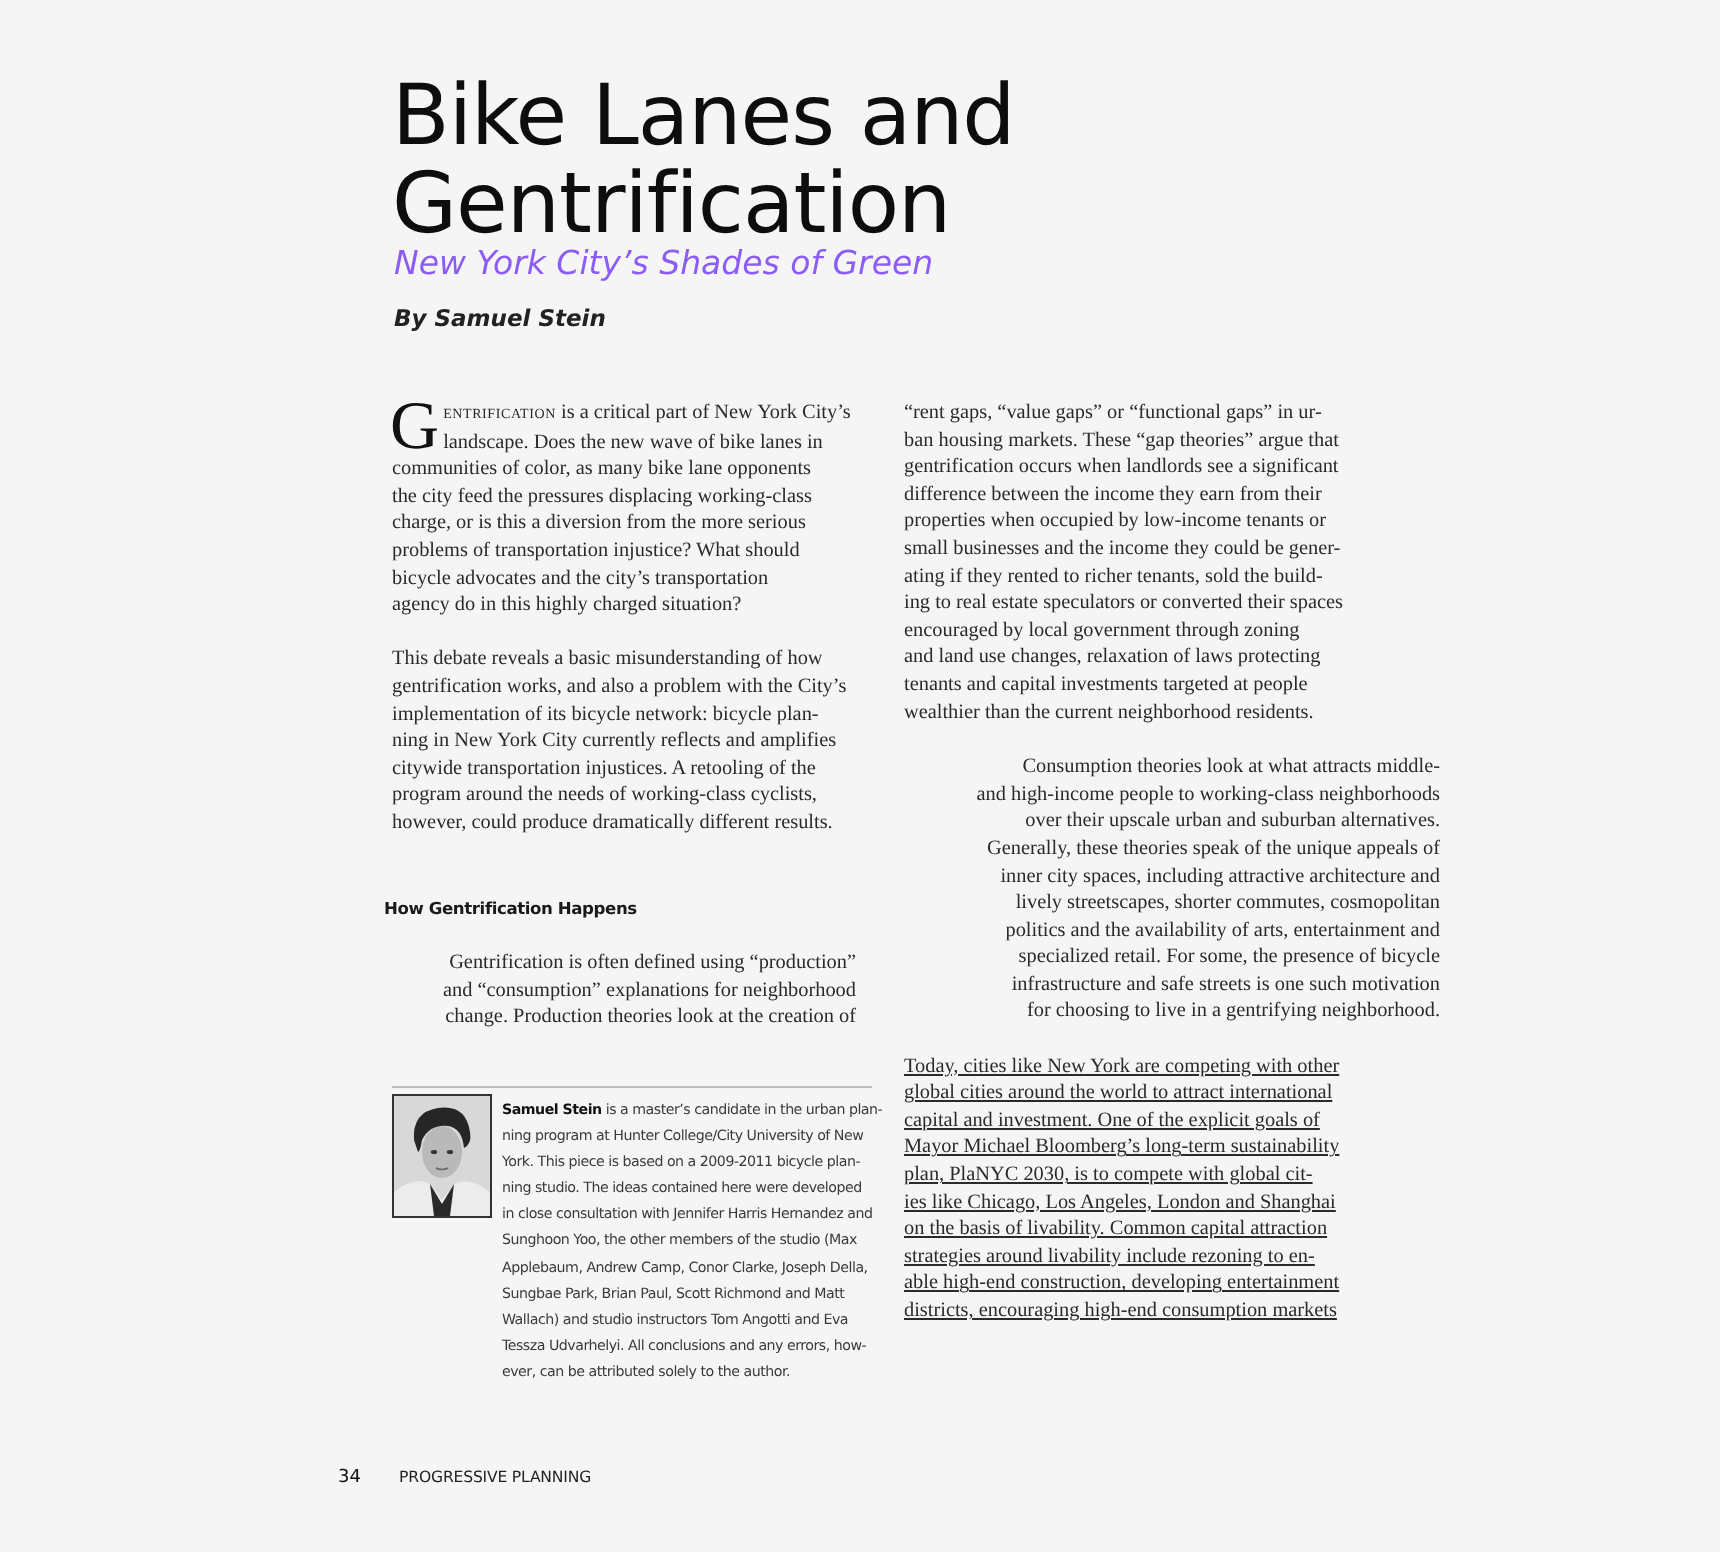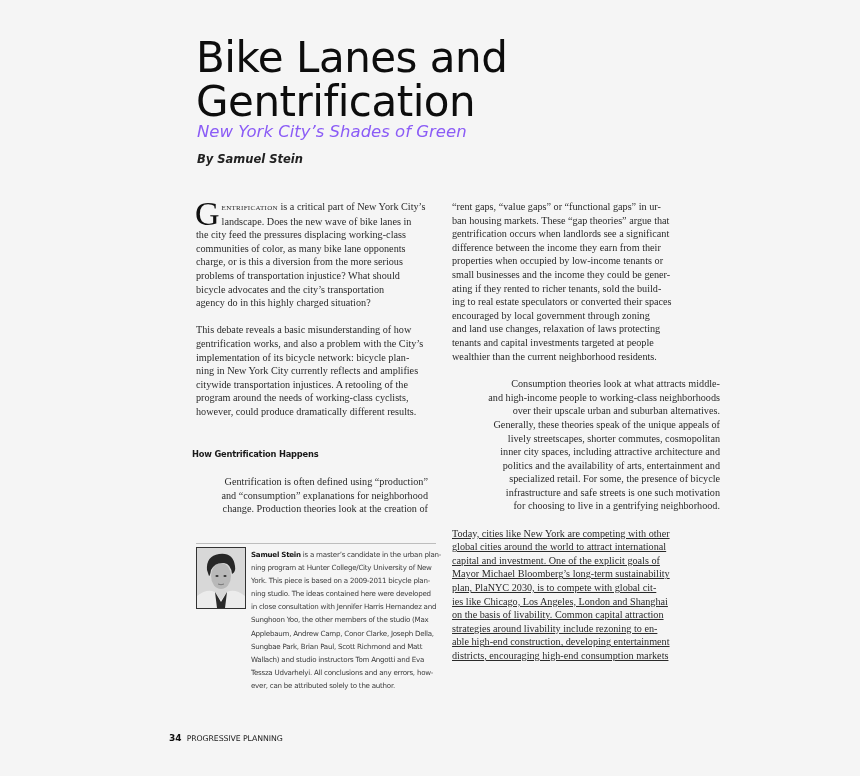--- a/index.html
+++ b/index.html
@@ -122,23 +122,24 @@
     .bio-text p { margin: 0; white-space: nowrap; }
     .bio-name { font-weight: bold; color: #111; }
     .footer {
       position: absolute;
       left: 169px;
       top: 726px;
       font-family: "DejaVu Sans", sans-serif;
       white-space: nowrap;
     }
     .page-num {
-      font-weight: bold;
+      font-weight: normal;
       font-size: 9px;
       color: #111;
+      margin-right: 14px;
     }
     .pub-name {
       font-size: 7.8px;
       letter-spacing: -0.1px;
       color: #222;
     }
   </style>
 </head>
 <body>
 
@@ -147,22 +148,22 @@
   <span>Gentrification</span>
 </h1>
 <p class="subtitle">New York City’s Shades of Green</p>
 <p class="byline">By Samuel Stein</p>
 
 <div class="col col-left">
   <div class="para">
     <span class="dropcap">G</span>
     <p><span class="smallcaps">entrification</span><span> is a critical part of New York City’s</span></p>
     <p>landscape. Does the new wave of bike lanes in</p>
+    <p>communities of color, as many bike lane opponents</p>
     <p>the city feed the pressures displacing working-class</p>
-    <p>communities of color, as many bike lane opponents</p>
     <p>charge, or is this a diversion from the more serious</p>
     <p>problems of transportation injustice? What should</p>
     <p>bicycle advocates and the city’s transportation</p>
     <p>agency do in this highly charged situation?</p>
   </div>
   <div class="para" style="margin-top:12px;">
     <p>This debate reveals a basic misunderstanding of how</p>
     <p>gentrification works, and also a problem with the City’s</p>
     <p>implementation of its bicycle network: bicycle plan-</p>
     <p>ning in New York City currently reflects and amplifies</p>
@@ -220,22 +221,22 @@
     <p>encouraged by local government through zoning</p>
     <p>and land use changes, relaxation of laws protecting</p>
     <p>tenants and capital investments targeted at people</p>
     <p>wealthier than the current neighborhood residents.</p>
   </div>
   <div class="para" style="margin-top:14px;text-align:right;">
     <p>Consumption theories look at what attracts middle-</p>
     <p>and high-income people to working-class neighborhoods</p>
     <p>over their upscale urban and suburban alternatives.</p>
     <p>Generally, these theories speak of the unique appeals of</p>
+    <p>inner city spaces, including attractive architecture and</p>
     <p>lively streetscapes, shorter commutes, cosmopolitan</p>
-    <p>inner city spaces, including attractive architecture and</p>
     <p>politics and the availability of arts, entertainment and</p>
     <p>specialized retail. For some, the presence of bicycle</p>
     <p>infrastructure and safe streets is one such motivation</p>
     <p>for choosing to live in a gentrifying neighborhood.</p>
   </div>
   <div class="para" style="margin-top:4px;text-decoration:underline;">
     <p>Today, cities like New York are competing with other</p>
     <p>global cities around the world to attract international</p>
     <p>capital and investment. One of the explicit goals of</p>
     <p>Mayor Michael Bloomberg’s long-term sustainability</p>

